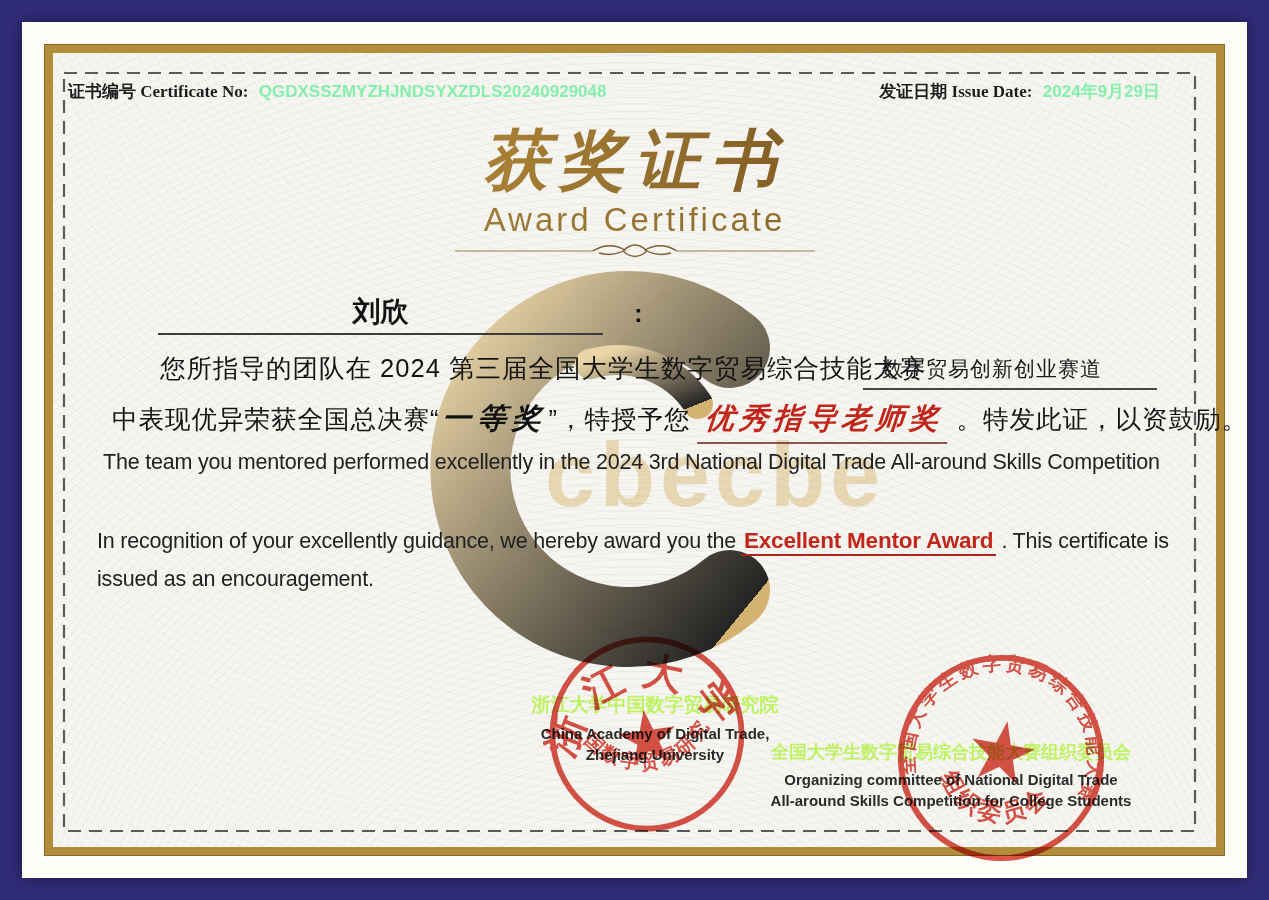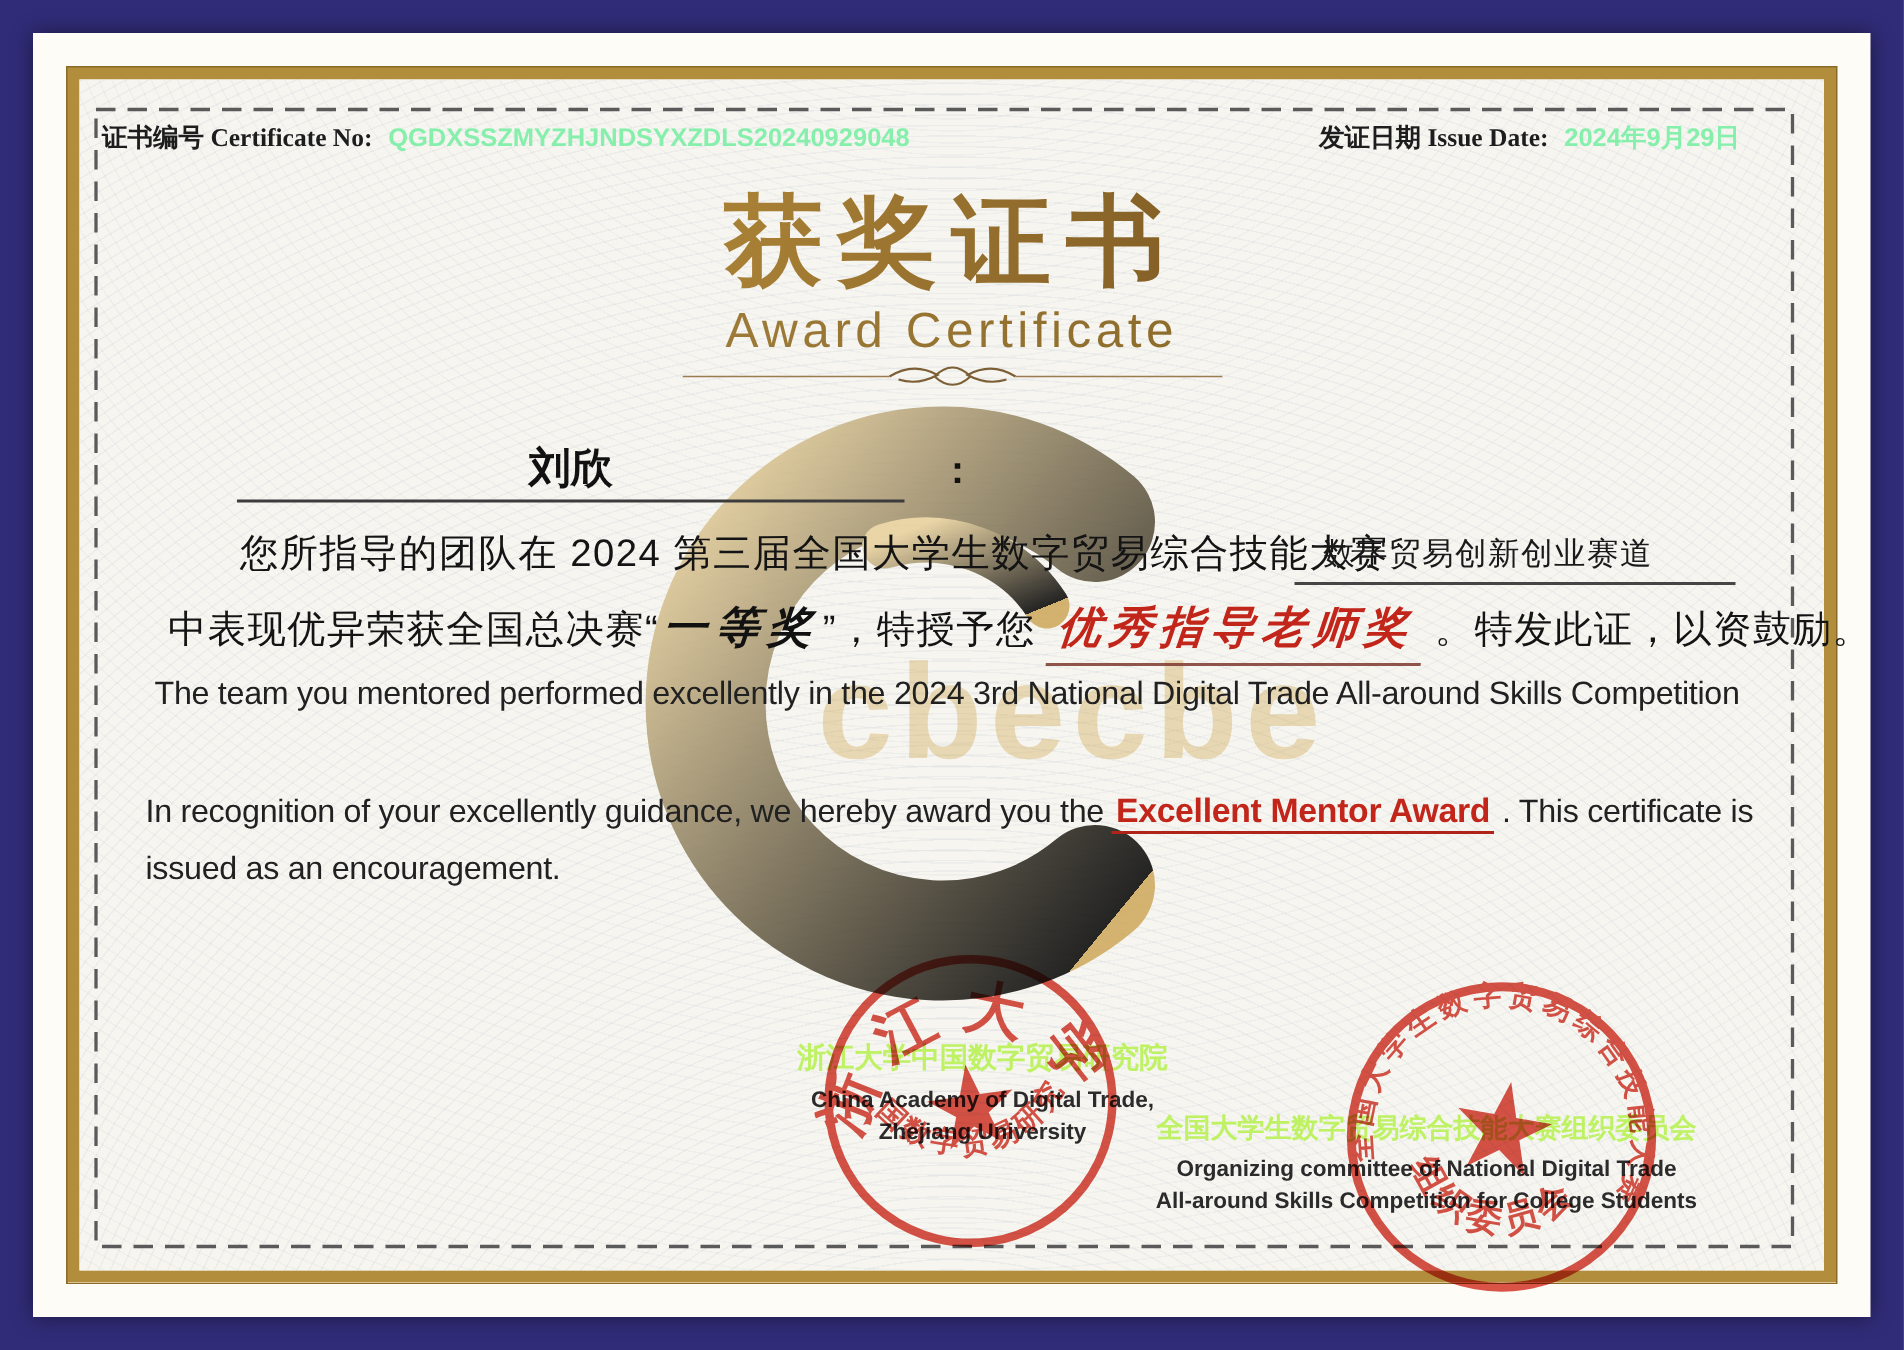--- a/index.html
+++ b/index.html
@@ -14,21 +14,21 @@
        background:
          repeating-radial-gradient(circle at 50% 130%, rgba(150,168,188,.10) 0 1px, transparent 1px 7px),
          repeating-radial-gradient(circle at 50% -30%, rgba(150,168,188,.08) 0 1px, transparent 1px 8px),
          #f6f5f0;}
   .dashed-border{position:absolute;left:62px;top:71px;}
   .abs{position:absolute;white-space:nowrap;}
   .cert-no-label,.issue-label{font-family:"Liberation Serif",serif;font-size:17px;color:#1d1d1d;font-weight:600;}
   .cert-no-value,.issue-value{font-size:17px;font-weight:700;color:#86efac;margin-left:6px;}
   .title-cn{left:0;right:0;top:116px;text-align:center;font-size:66px;font-weight:800;letter-spacing:10px;
        background:linear-gradient(100deg,#c49c4e 0%,#a67e34 40%,#6b4a1d 78%,#5a3a12 100%);
-       -webkit-background-clip:text;background-clip:text;color:transparent;}
+       -webkit-background-clip:text;background-clip:text;color:transparent;font-style:italic;}
   .title-en{left:0;right:0;top:201px;text-align:center;font-size:33px;letter-spacing:3px;font-weight:500;
        background:linear-gradient(95deg,#b5914a 0%,#8f6d2c 60%,#6b4a1d 100%);
        -webkit-background-clip:text;background-clip:text;color:transparent;}
   .flourish{position:absolute;left:455px;top:240px;}
   .wm-logo{position:absolute;left:398px;top:252px;}
   .wm-text{position:absolute;left:545px;top:424px;font-size:90px;font-weight:800;letter-spacing:5px;
        color:#d3ae5e;opacity:.42;}
   .recipient-name{left:158px;top:293px;width:445px;text-align:center;font-size:28px;font-weight:700;color:#111;}
   .name-underline{position:absolute;left:158px;top:333px;width:445px;height:2px;background:#3c3c3c;}
   .recipient-colon{left:634px;top:298px;font-size:26px;font-weight:900;color:#111;}

